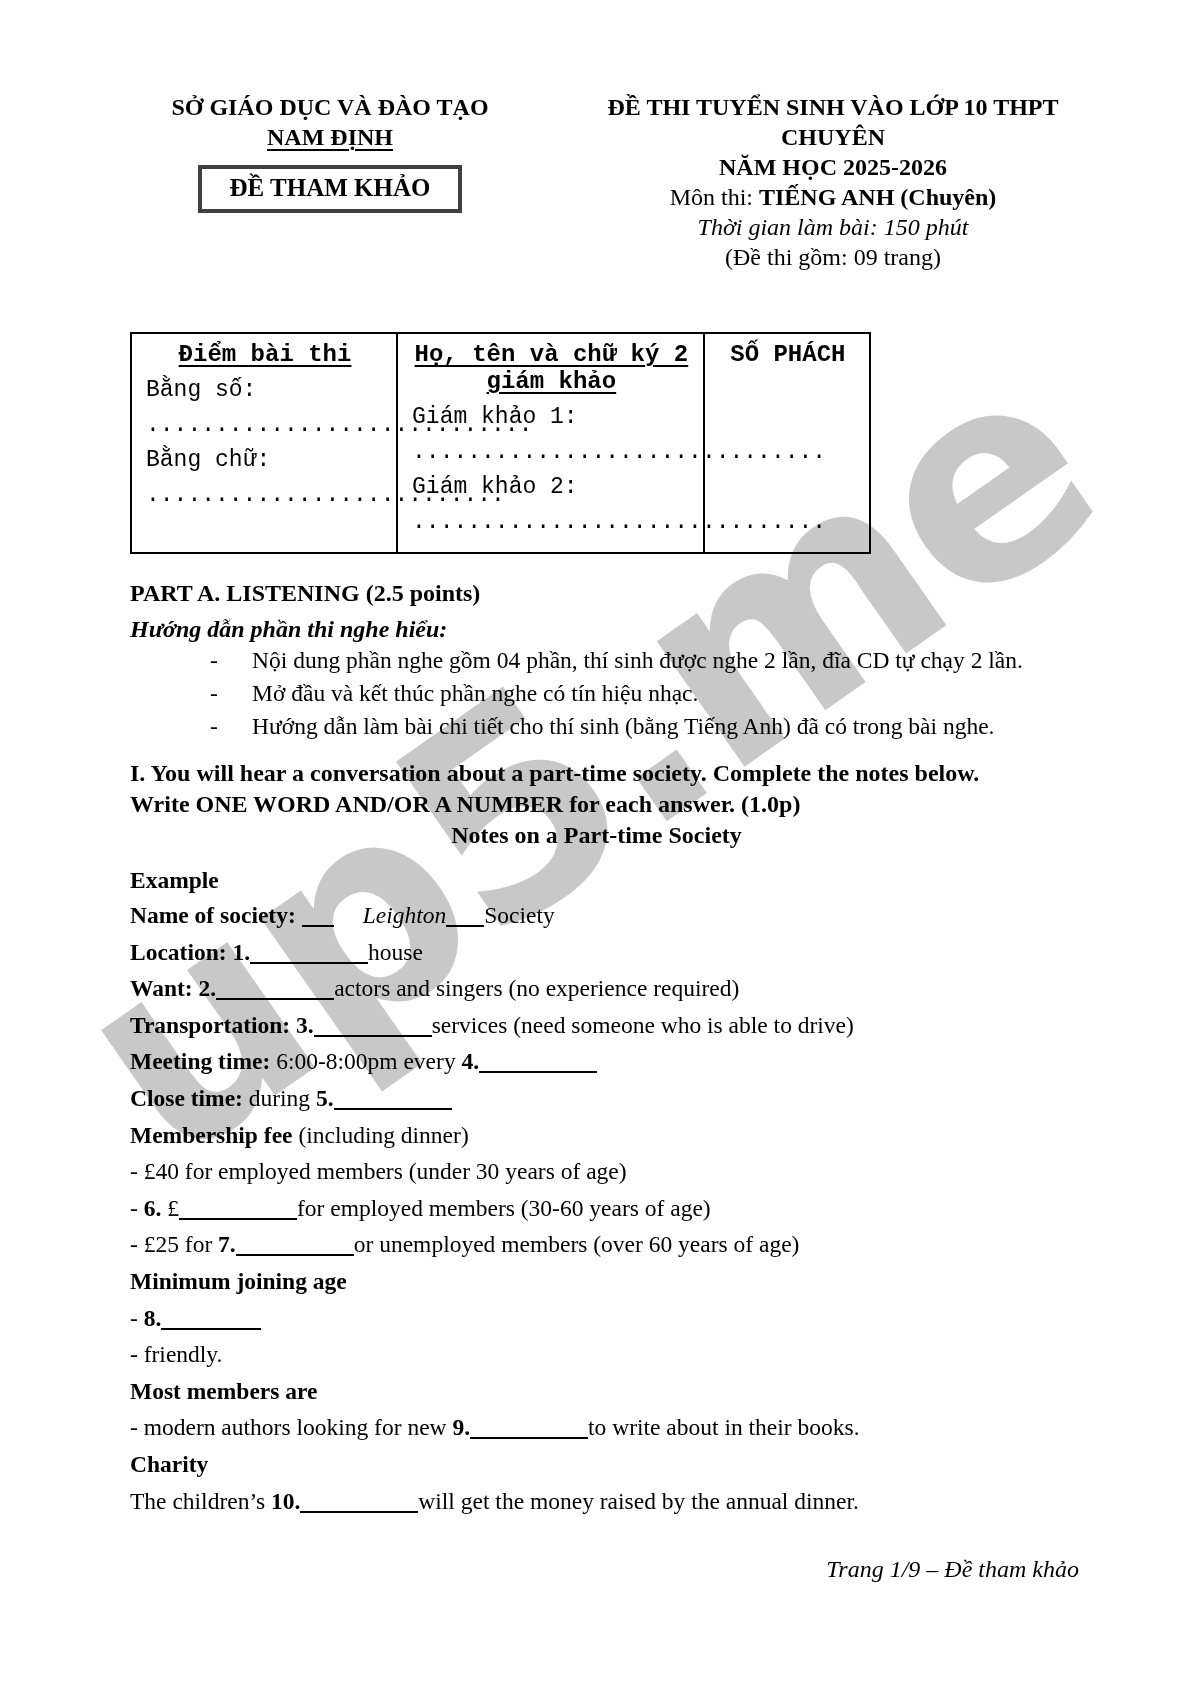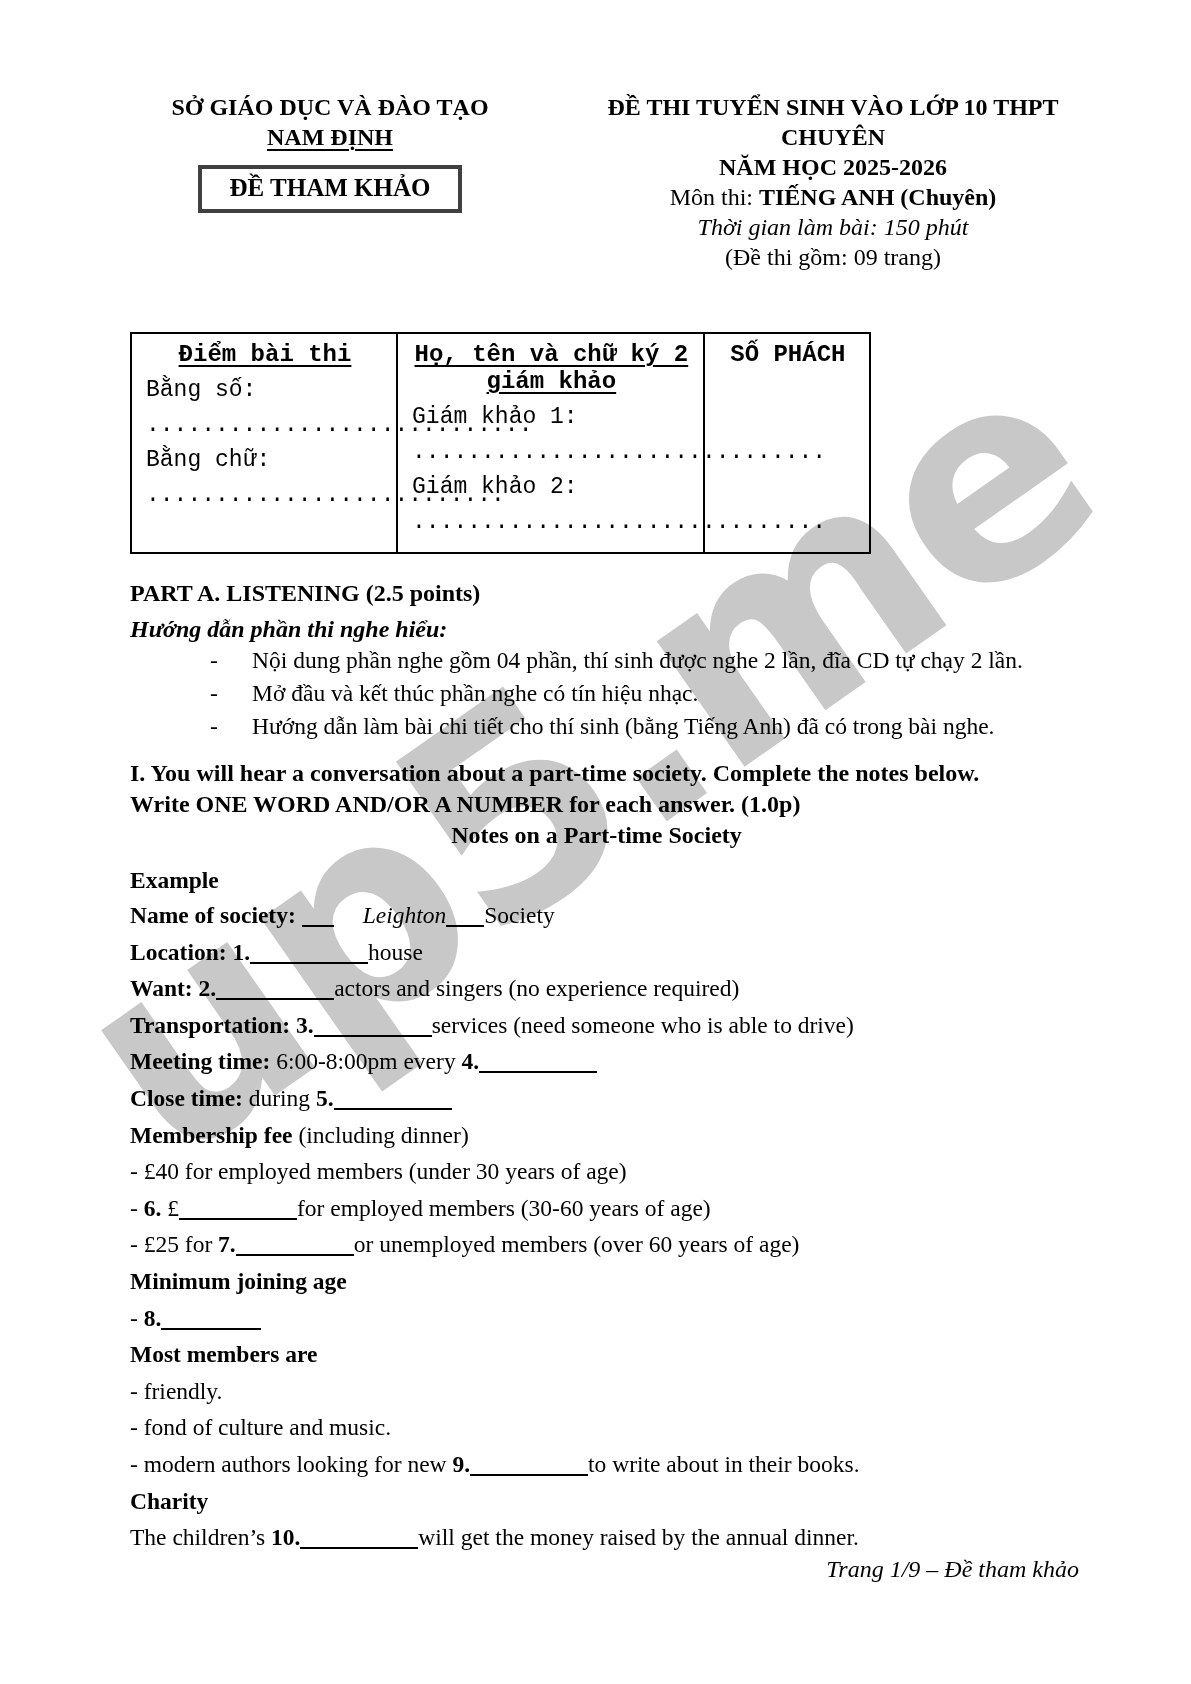--- a/index.html
+++ b/index.html
@@ -216,23 +216,22 @@
         <p class="note-line"><span class="b">Want: 2.</span><span class="blank" style="width: 118px;"></span><span>actors and singers (no experience required)</span></p>
         <p class="note-line"><span class="b">Transportation: 3.</span><span class="blank" style="width: 118px;"></span><span>services (need someone who is able to drive)</span></p>
         <p class="note-line"><span class="b">Meeting time:</span><span> 6:00-8:00pm every </span><span class="b">4.</span><span class="blank" style="width: 118px;"></span></p>
         <p class="note-line"><span class="b">Close time:</span><span> during </span><span class="b">5.</span><span class="blank" style="width: 118px;"></span></p>
         <p class="note-line"><span class="b">Membership fee</span><span> (including dinner)</span></p>
         <p class="note-line"><span>- £40 for employed members (under 30 years of age)</span></p>
         <p class="note-line"><span>- </span><span class="b">6.</span><span> £</span><span class="blank" style="width: 118px;"></span><span>for employed members (30-60 years of age)</span></p>
         <p class="note-line"><span>- £25 for </span><span class="b">7.</span><span class="blank" style="width: 118px;"></span><span>or unemployed members (over 60 years of age)</span></p>
         <p class="note-line"><span class="b">Minimum joining age</span></p>
         <p class="note-line"><span>- </span><span class="b">8.</span><span class="blank" style="width: 100px;"></span></p>
+        <p class="note-line"><span>- friendly.</span></p>
         <p class="note-line"><span class="b">Most members are</span></p>
-        <p class="note-line"><span>- friendly.</span></p>
-        <p class="note-line"><span>- fond of culture and music.</span></p>
         <p class="note-line"><span>- modern authors looking for new </span><span class="b">9.</span><span class="blank" style="width: 118px;"></span><span>to write about in their books.</span></p>
         <p class="note-line"><span class="b">Charity</span></p>
         <p class="note-line"><span>The children’s </span><span class="b">10.</span><span class="blank" style="width: 118px;"></span><span>will get the money raised by the annual dinner.</span></p>
       </div>
 
   </div>
 
   <div class="footer">Trang 1/9 – Đề tham khảo</div>
 
 </div>

